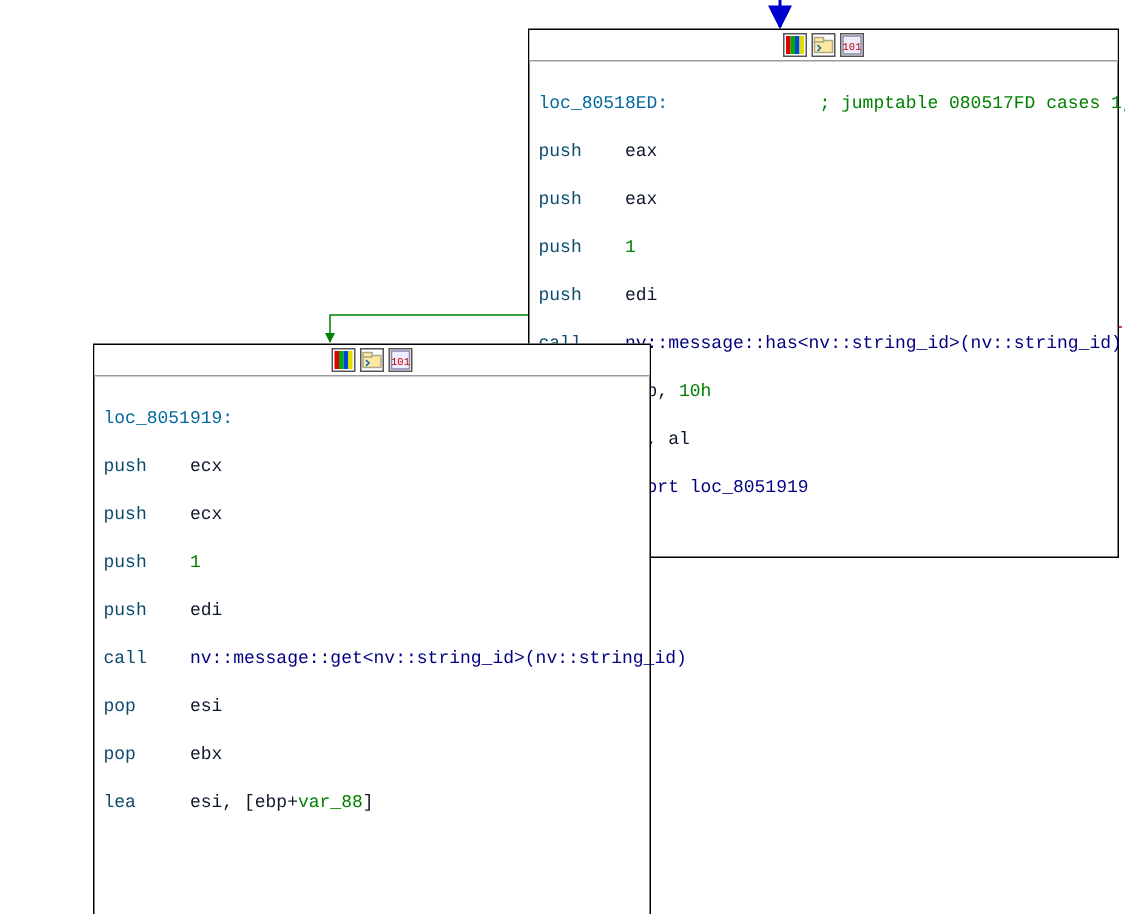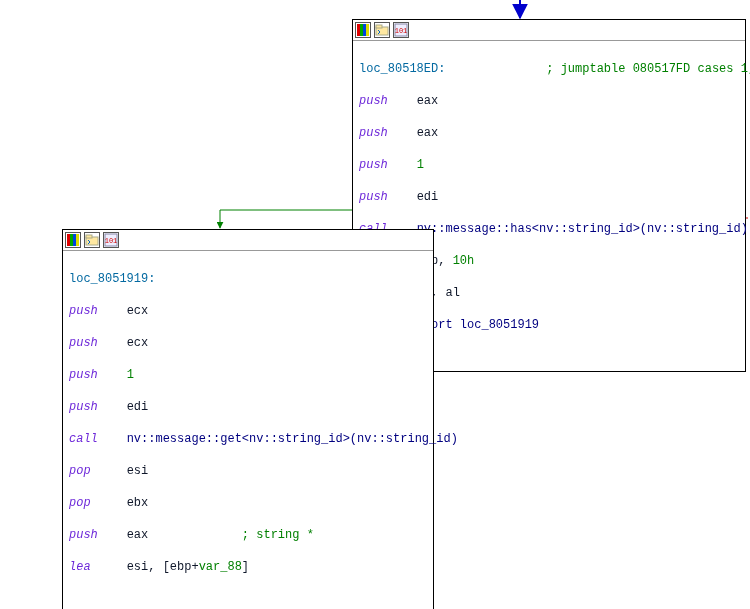--- a/index.html
+++ b/index.html
@@ -25,38 +25,39 @@
     border: 1px solid #000000;
   }
   .titlebar {
     height: 18px;
     border-bottom: 1px solid #999;
     display: flex;
     align-items: center;
     gap: 3px;
     padding: 1px 2px;
     background: #ffffff;
+    justify-content: center;
   }
   .ico {
     width: 14px;
     height: 14px;
     border: 1px solid #555;
     display: inline-block;
     position: relative;
     background: #fff;
   }
   .ico svg { width: 14px; height: 14px; display: block; }
   .body {
     padding: 4px 6px 6px 6px;
     white-space: pre;
   }
   .line { white-space: pre; }
   .lbl  { color: #0369a1; }
   .cmt  { color: #008000; }
-  .mn   { color: #6d28d9; font-style: italic; }
+  .mn   { color: #0c4a6e; }
   .reg  { color: #0f172a; }
   .imm  { color: #008000; }
   .fn   { color: #000080; }
   .plain{ color: #000080; }
   .black{ color: #000000; }
 </style>
 </head>
 <body>
 
 <svg class="edges">
@@ -141,21 +142,20 @@
   </div>
   <div class="body">
 <div class="line"><span class="lbl">loc_8051919:</span></div>
 <div class="line"><span class="mn">push</span><span class="black">    </span><span class="reg">ecx</span></div>
 <div class="line"><span class="mn">push</span><span class="black">    </span><span class="reg">ecx</span></div>
 <div class="line"><span class="mn">push</span><span class="black">    </span><span class="imm">1</span></div>
 <div class="line"><span class="mn">push</span><span class="black">    </span><span class="reg">edi</span></div>
 <div class="line"><span class="mn">call</span><span class="black">    </span><span class="fn">nv::message::get&lt;nv::string_id&gt;(nv::string_id)</span></div>
 <div class="line"><span class="mn">pop</span><span class="black">     </span><span class="reg">esi</span></div>
 <div class="line"><span class="mn">pop</span><span class="black">     </span><span class="reg">ebx</span></div>
-<div class="line"><span class="mn">push</span><span class="black">    </span><span class="reg">eax</span><span class="black">             </span><span class="cmt">; string *</span></div>
 <div class="line"><span class="mn">lea</span><span class="black">     </span><span class="reg">esi, [ebp+</span><span class="imm">var_88</span><span class="reg">]</span></div>
 
 
 
 
 
 
 
 
 

